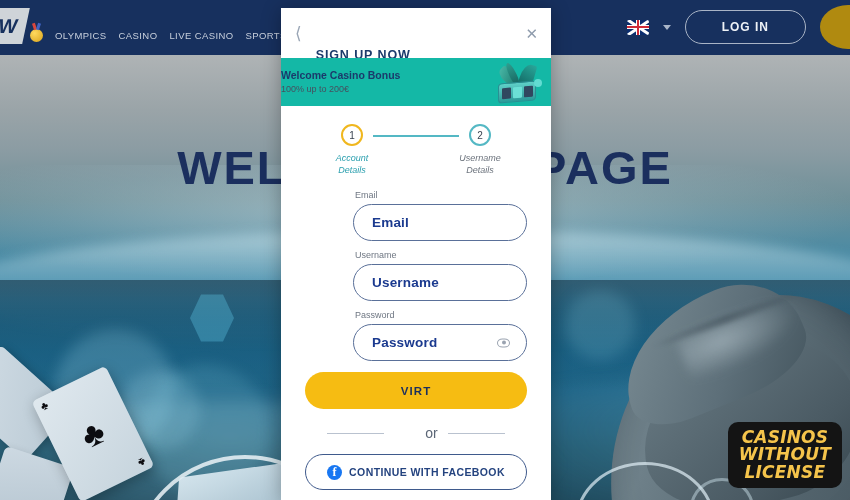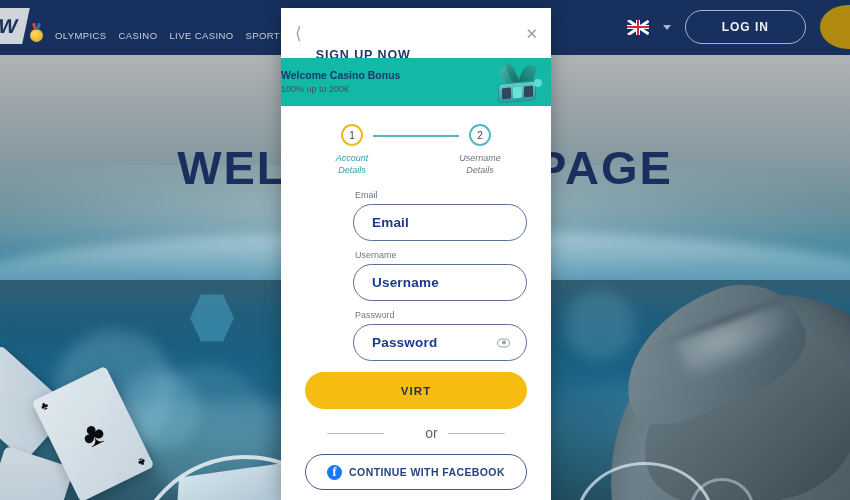--- a/index.html
+++ b/index.html
@@ -576,20 +576,25 @@
         <div class="flag-cross-h"></div>
         <div class="flag-cross-v2"></div>
         <div class="flag-cross-h2"></div>
       </div>
       <span class="chev-down"></span>
       <div class="login-btn">LOG IN</div>
       <div class="signup-round"></div>
     </div>
   </div>
 
+  <div class="watermark">
+    <div>CASINOS</div>
+    <div>WITHOUT</div>
+    <div>LICENSE</div>
+  </div>
 
   <div class="modal">
 
     <div class="modal-header">
       <span class="back-chev">⟨</span>
       <span class="modal-title">SIGN UP NOW</span>
       <span class="close-x">✕</span>
     </div>
 
     <div class="bonus-bar">

